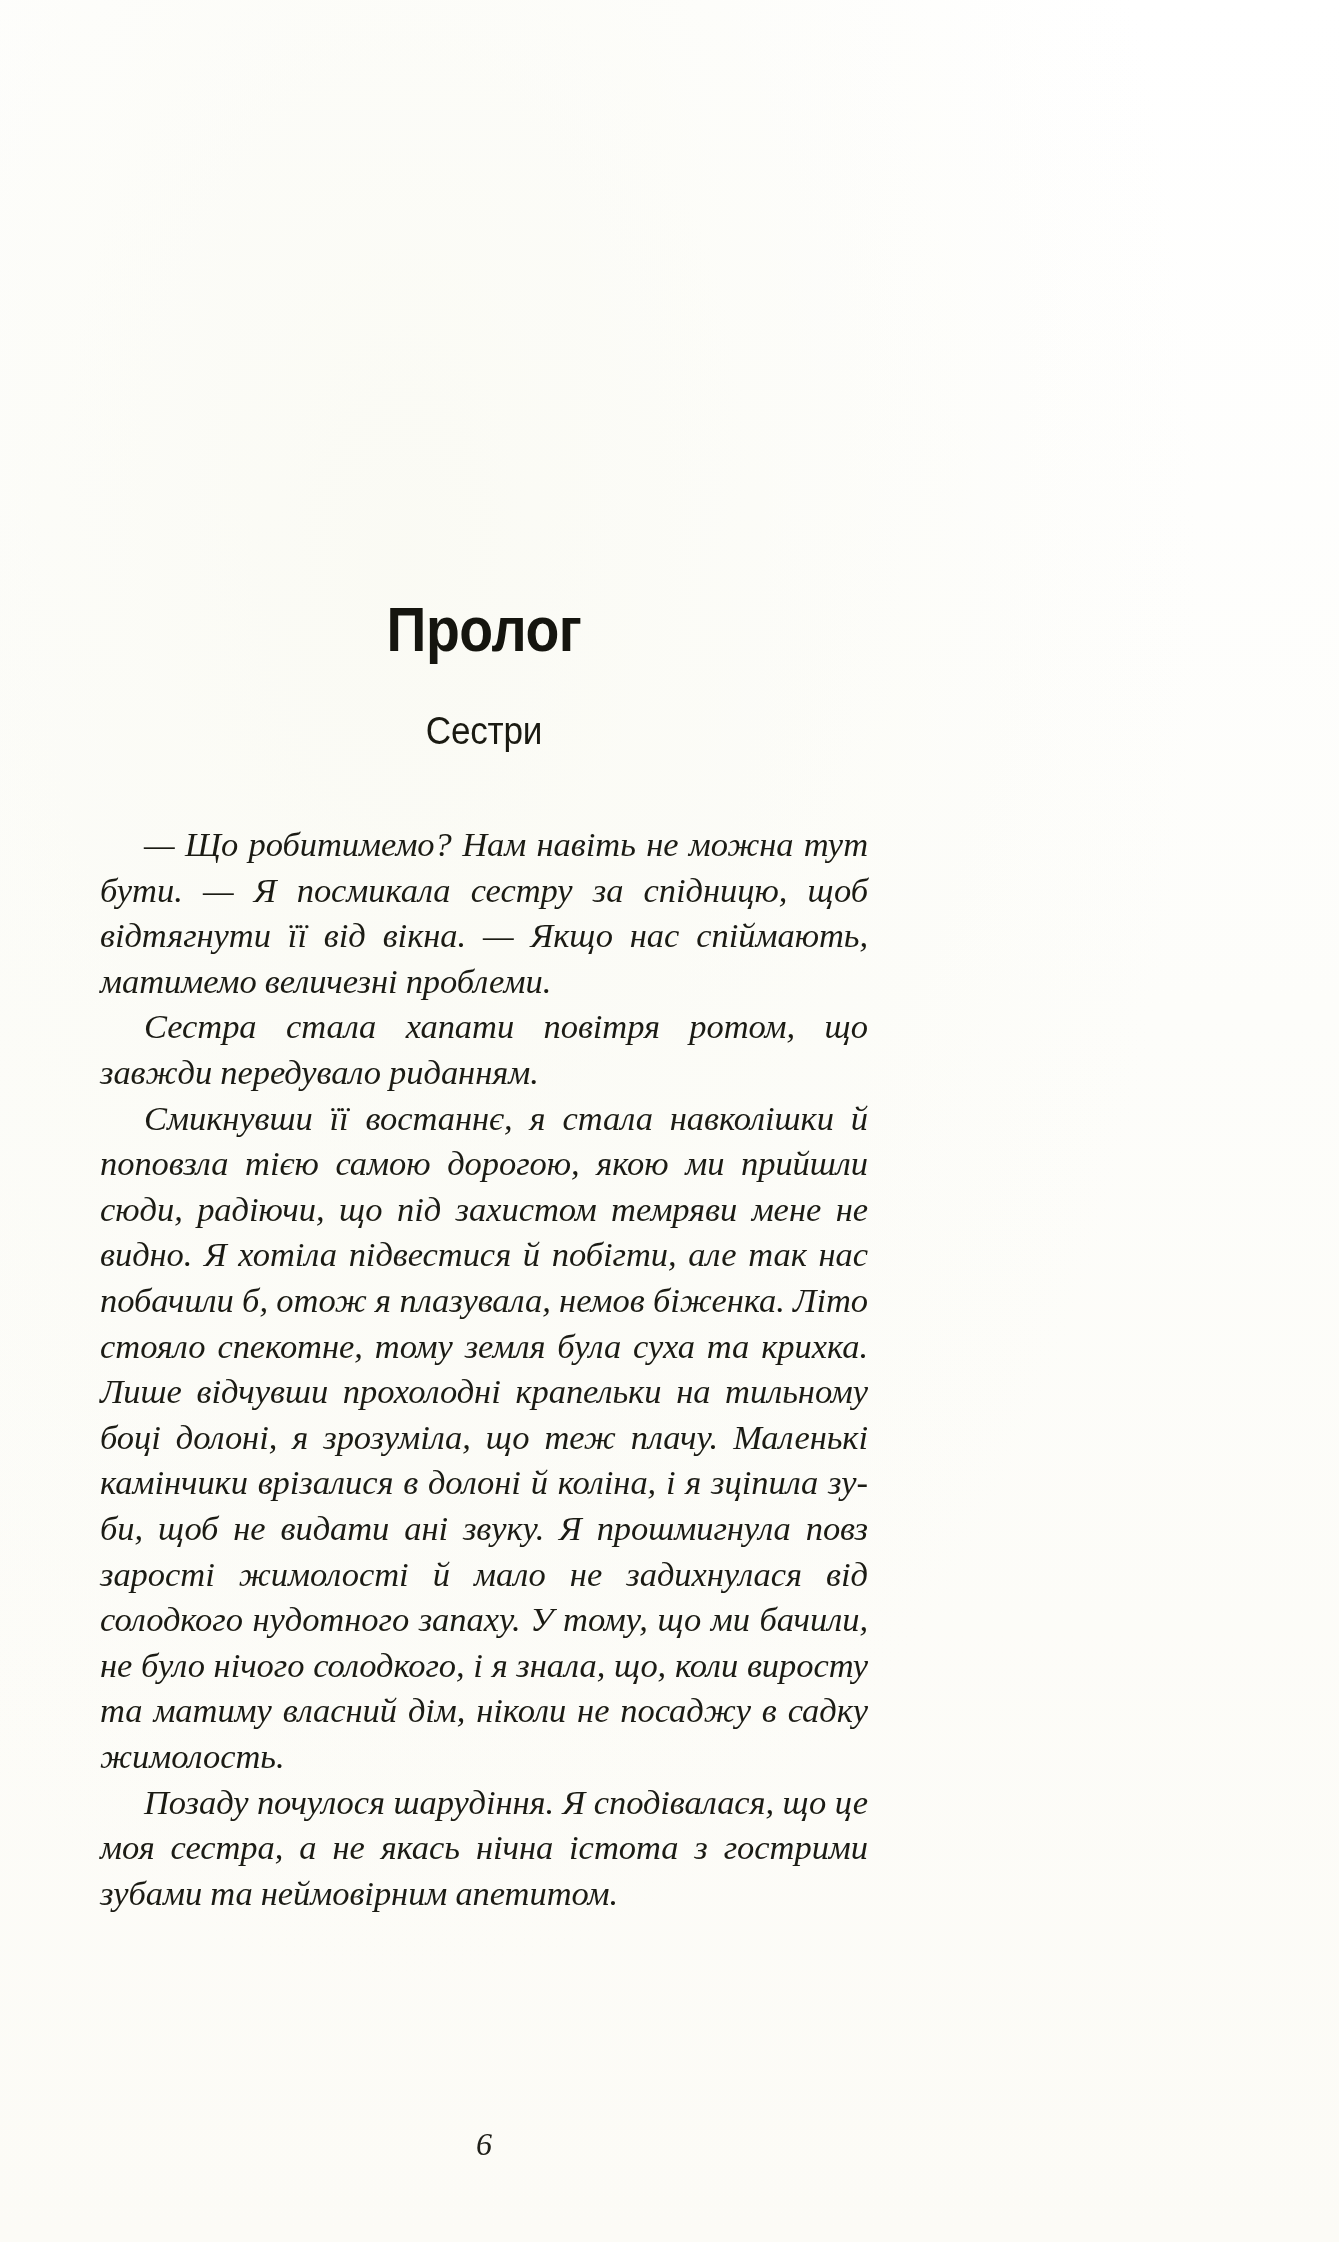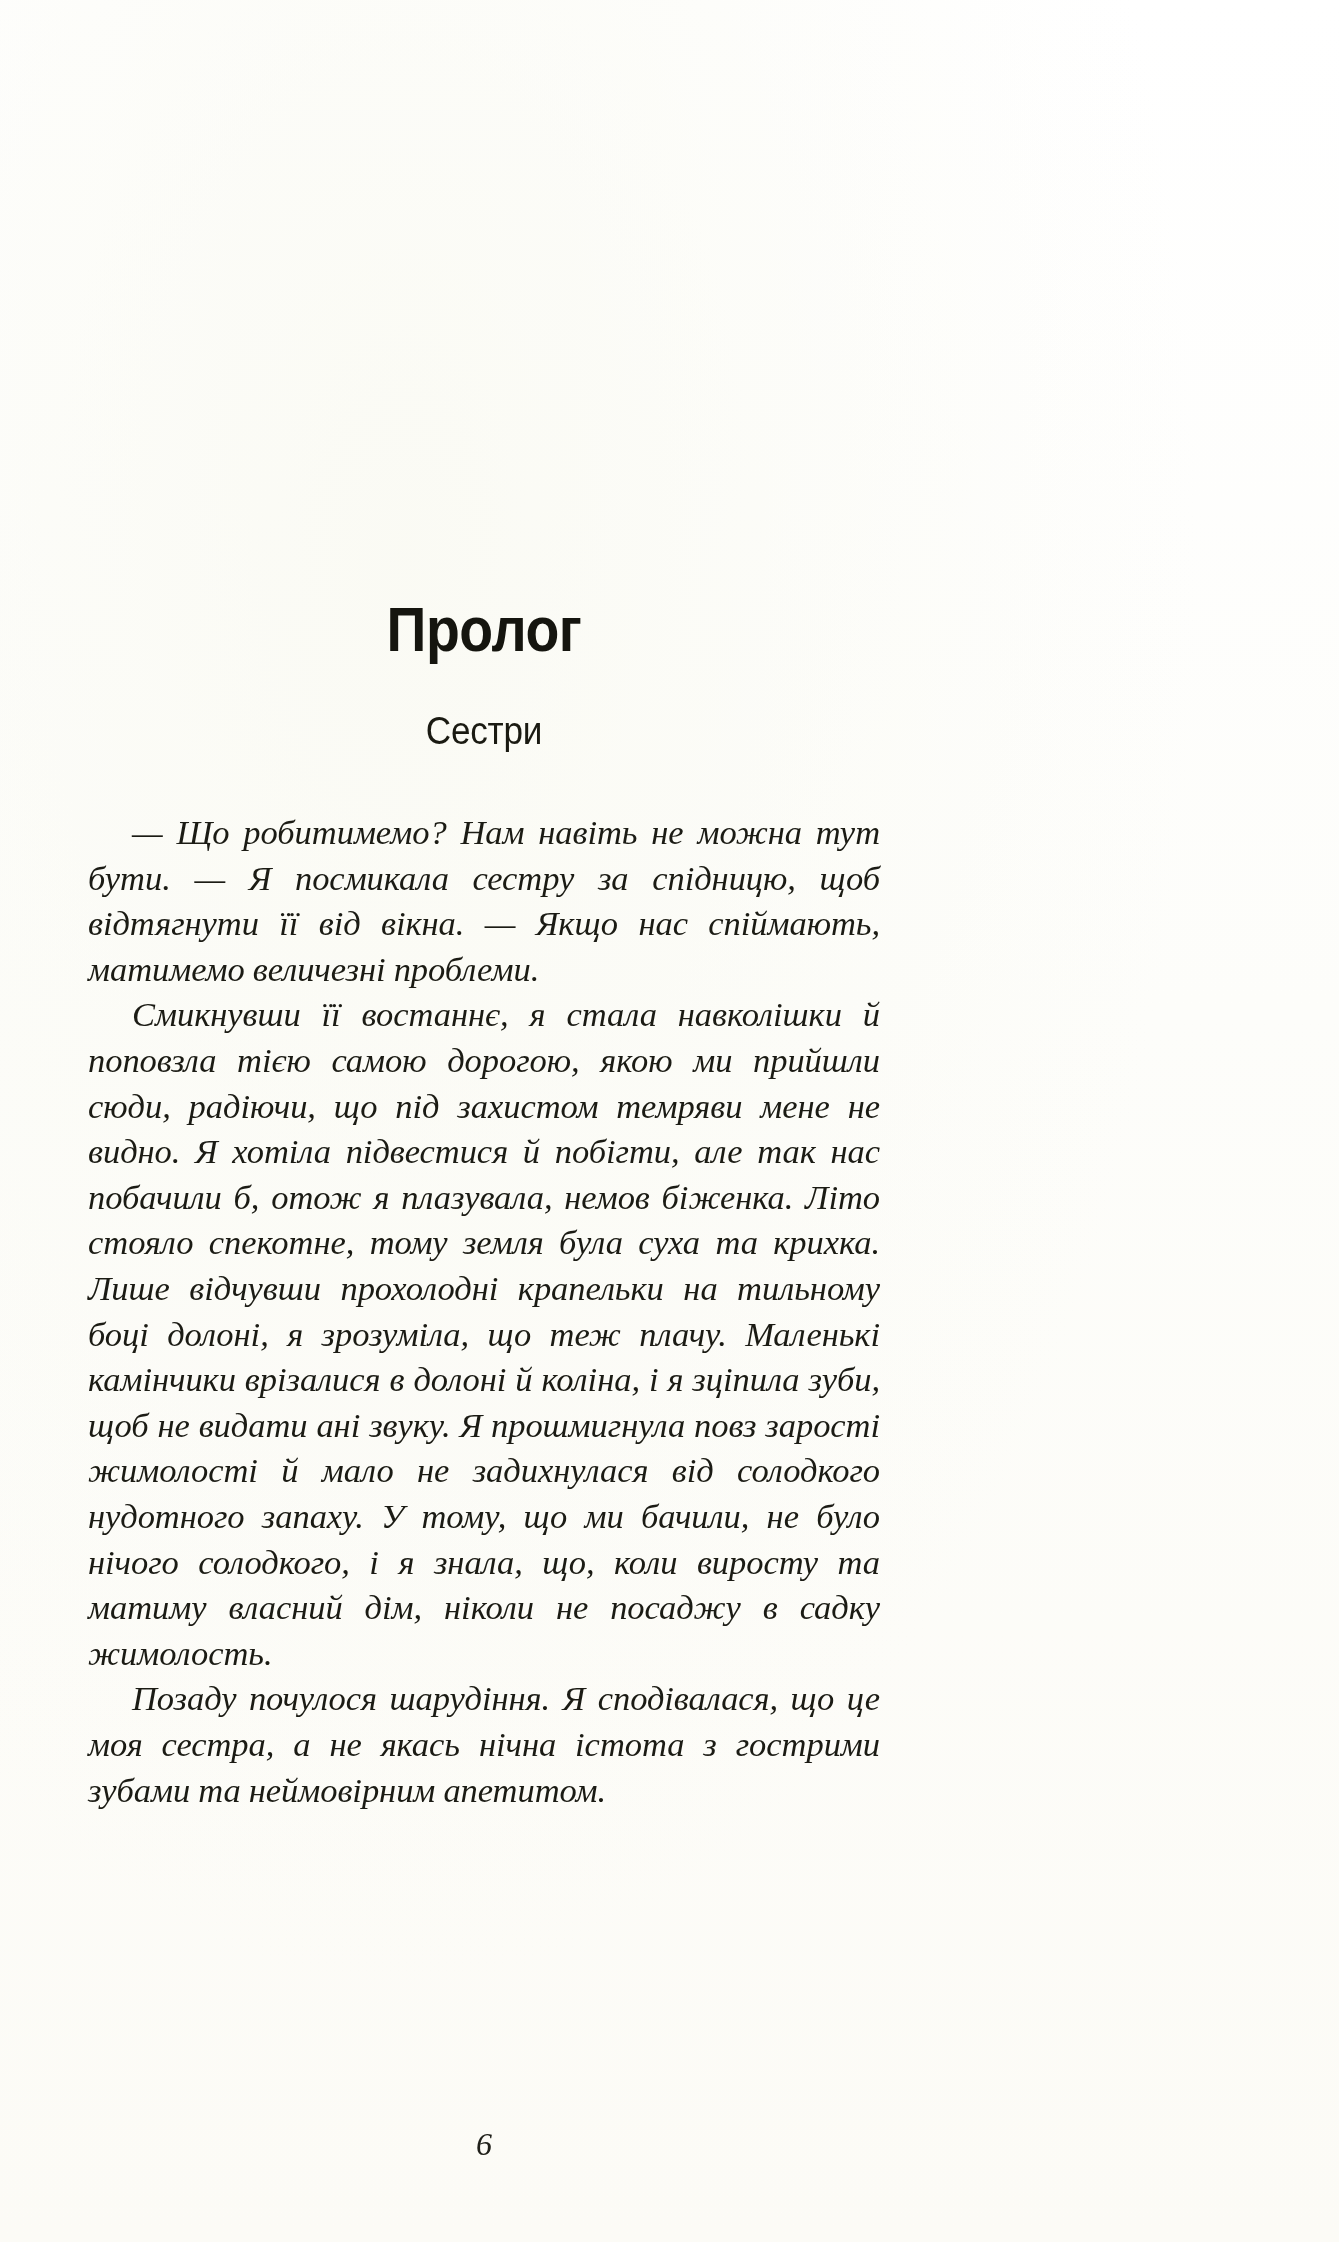--- a/index.html
+++ b/index.html
@@ -64,21 +64,21 @@
     font-weight: 400;
     font-size: 39px;
     line-height: 1.1;
     letter-spacing: -0.2px;
     color: #1a1a12;
     transform: scaleX(0.9);
     transform-origin: center center;
   }
 
   .body-text {
-    margin: 0;
+    margin: 12px;
     padding-top: 57px;
   }
 
   .body-text p {
     margin: 0;
     text-align: justify;
     text-justify: inter-word;
     font-family: "Liberation Serif", serif;
     font-style: italic;
     font-size: 34.5px;
@@ -111,20 +111,21 @@
 
 <div class="page">
   <div class="content">
 
     <h1 class="chapter-title">Пролог</h1>
 
     <h2 class="section-title">Сестри</h2>
 
     <div class="body-text">
       <p class="indent">— Що робитимемо? Нам навіть не можна тут бу­ти. — Я посмикала сестру за спідницю, щоб відтягну­ти її від вікна. — Якщо нас спіймають, матимемо ве­личезні проблеми.</p>
+      <p class="indent">Сестра стала хапати повітря ротом, що завжди пе­редувало риданням.</p>
       <p class="indent">Смикнувши її востаннє, я стала навколішки й поповзла тією самою дорогою, якою ми прийшли сюди, радіючи, що під захистом темряви мене не видно. Я хотіла підвести­ся й побігти, але так нас побачили б, отож я плазувала, немов біженка. Літо стояло спекотне, тому земля бу­ла суха та крихка. Лише відчувши прохолодні крапельки на тильному боці долоні, я зрозуміла, що теж плачу. Ма­ленькі камінчики врізалися в долоні й коліна, і я зціпила зу­би, щоб не видати ані звуку. Я прошмигнула повз зарості жимолості й мало не задихнулася від солодкого нудот­ного запаху. У тому, що ми бачили, не було нічого солод­кого, і я знала, що, коли виросту та матиму власний дім, ніколи не посаджу в садку жимолость.</p>
       <p class="indent">Позаду почулося шарудіння. Я сподівалася, що це моя сестра, а не якась нічна істота з гострими зубами та не­ймовірним апетитом.</p>
     </div>
 
     <div class="page-number">6</div>
 
   </div>
 </div>
 
 </body></html>

